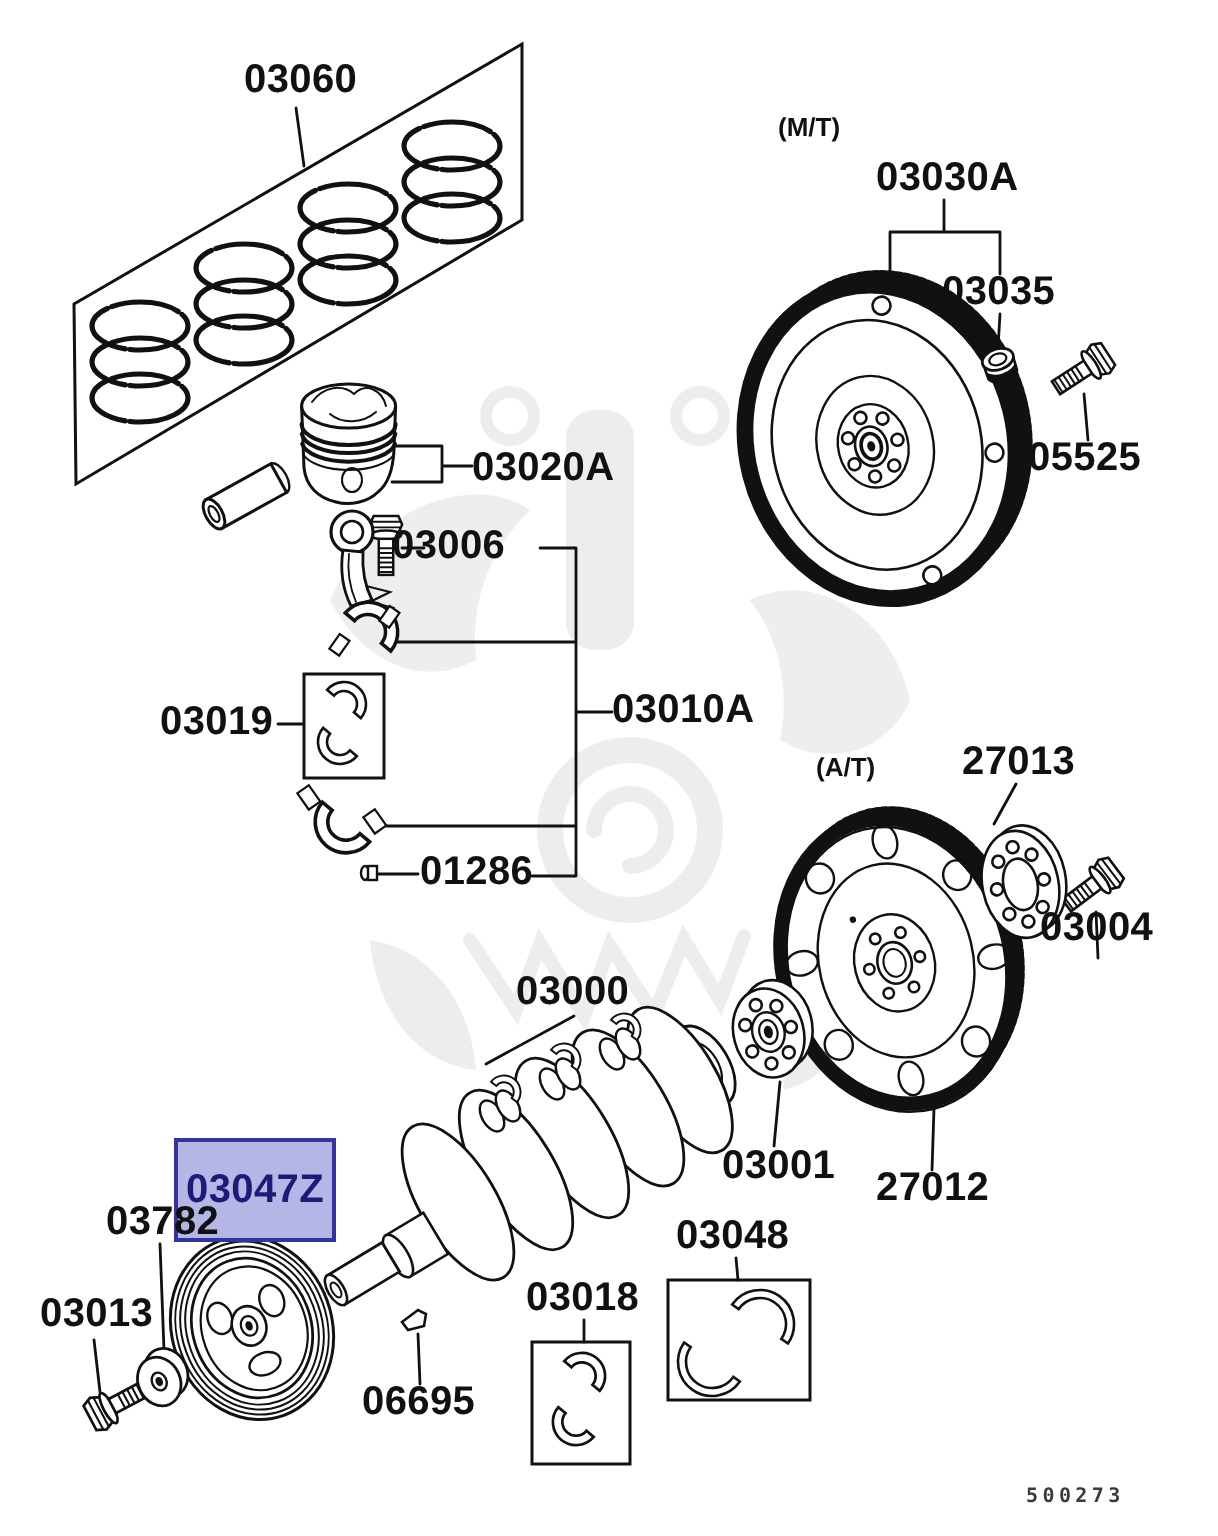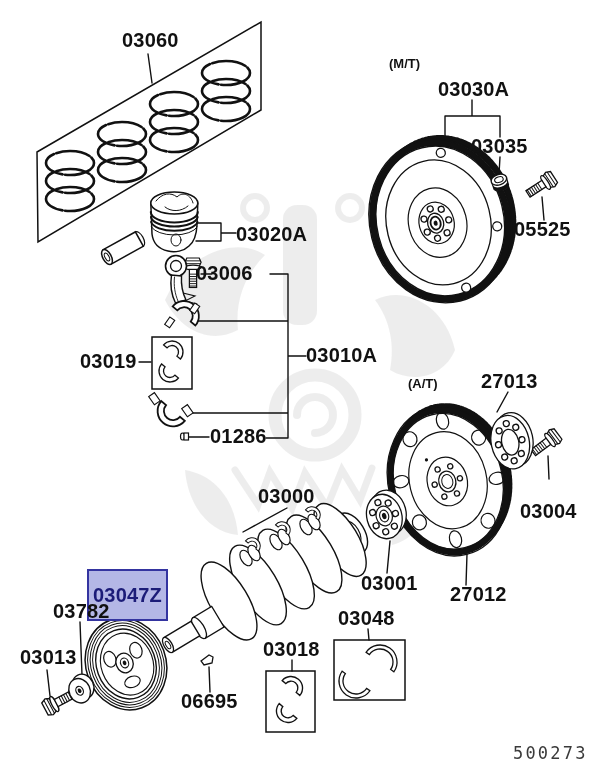--- a/index.html
+++ b/index.html
@@ -9,22 +9,22 @@
   #lineart{position:absolute;left:0;top:0;}
   .label{position:absolute;font-family:"Liberation Sans",sans-serif;font-weight:700;
          font-size:20px;line-height:20px;color:var(--ink,#111);white-space:nowrap;
          letter-spacing:.2px;cursor:pointer;}
   .anno{position:absolute;font-family:Liberation Sans, sans-serif;font-weight:700;
         font-size:13px;line-height:19px;color:var(--ink,#111);white-space:nowrap;}
   .label.highlight{background:var(--highlight-bg,#b4b7e6);
         border:2px solid var(--highlight-border,#3434a0);
         color:var(--highlight-text,#1c1c78);line-height:18px;font-size:20px;
         padding:15px 4px;}
-  .footer-num{position:absolute;font-family:"DejaVu Sans Mono",monospace;font-weight:400;
-        font-size:17px;letter-spacing:2.2px;color:var(--footer-ink,#3a3a3a);}
+  .footer-num{position:absolute;font-family:"DejaVu Sans Mono",monospace;font-weight:700;
+        font-size:10px;letter-spacing:2.2px;color:var(--footer-ink,#3a3a3a);}
 </style>
 </head>
 <body>
 
 <div id="stage">
 
 <svg id="lineart" width="609" height="768" viewBox="0 0 609 768" stroke="#111" fill="none" stroke-width="1.3" stroke-linecap="round">
 
   <defs>
     <g id="bolt">
@@ -300,24 +300,24 @@
 <div class="label" style="left:438px;top:79px;text-align:center;">03030A</div>
 <div class="label" style="left:471px;top:136px;">03035</div>
 <div class="label" style="left:514px;top:219px;">05525</div>
 <div class="label" style="left:236px;top:224px;">03020A</div>
 <div class="label" style="left:196px;top:263px;">03006</div>
 <div class="label" style="left:80px;top:351px;">03019</div>
 <div class="label" style="left:306px;top:345px;">03010A</div>
 <div class="label" style="left:210px;top:426px;">01286</div>
 <div class="anno" style="left:408px;top:374px;">(A/T)</div>
 <div class="label" style="left:481px;top:371px;">27013</div>
-<div class="label" style="left:520px;top:501px;">03004</div>
+<div class="label" style="left:520px;top:454px;">03004</div>
 <div class="label" style="left:258px;top:486px;">03000</div>
 <div class="label" style="left:361px;top:573px;">03001</div>
-<div class="label" style="left:438px;top:584px;margin-left:12px;">27012</div>
+<div class="label" style="left:438px;top:584px;">27012</div>
 <div class="label highlight" style="left:87px;top:569px;">03047Z</div>
 <div class="label" style="left:53px;top:601px;">03782</div>
 <div class="label" style="left:20px;top:647px;">03013</div>
 <div class="label" style="left:181px;top:691px;">06695</div>
 <div class="label" style="left:263px;top:639px;">03018</div>
 <div class="label" style="left:338px;top:608px;">03048</div>
 
 <div class="footer-num" style="left:513px;top:743px;">500273</div>
 
 </div>

